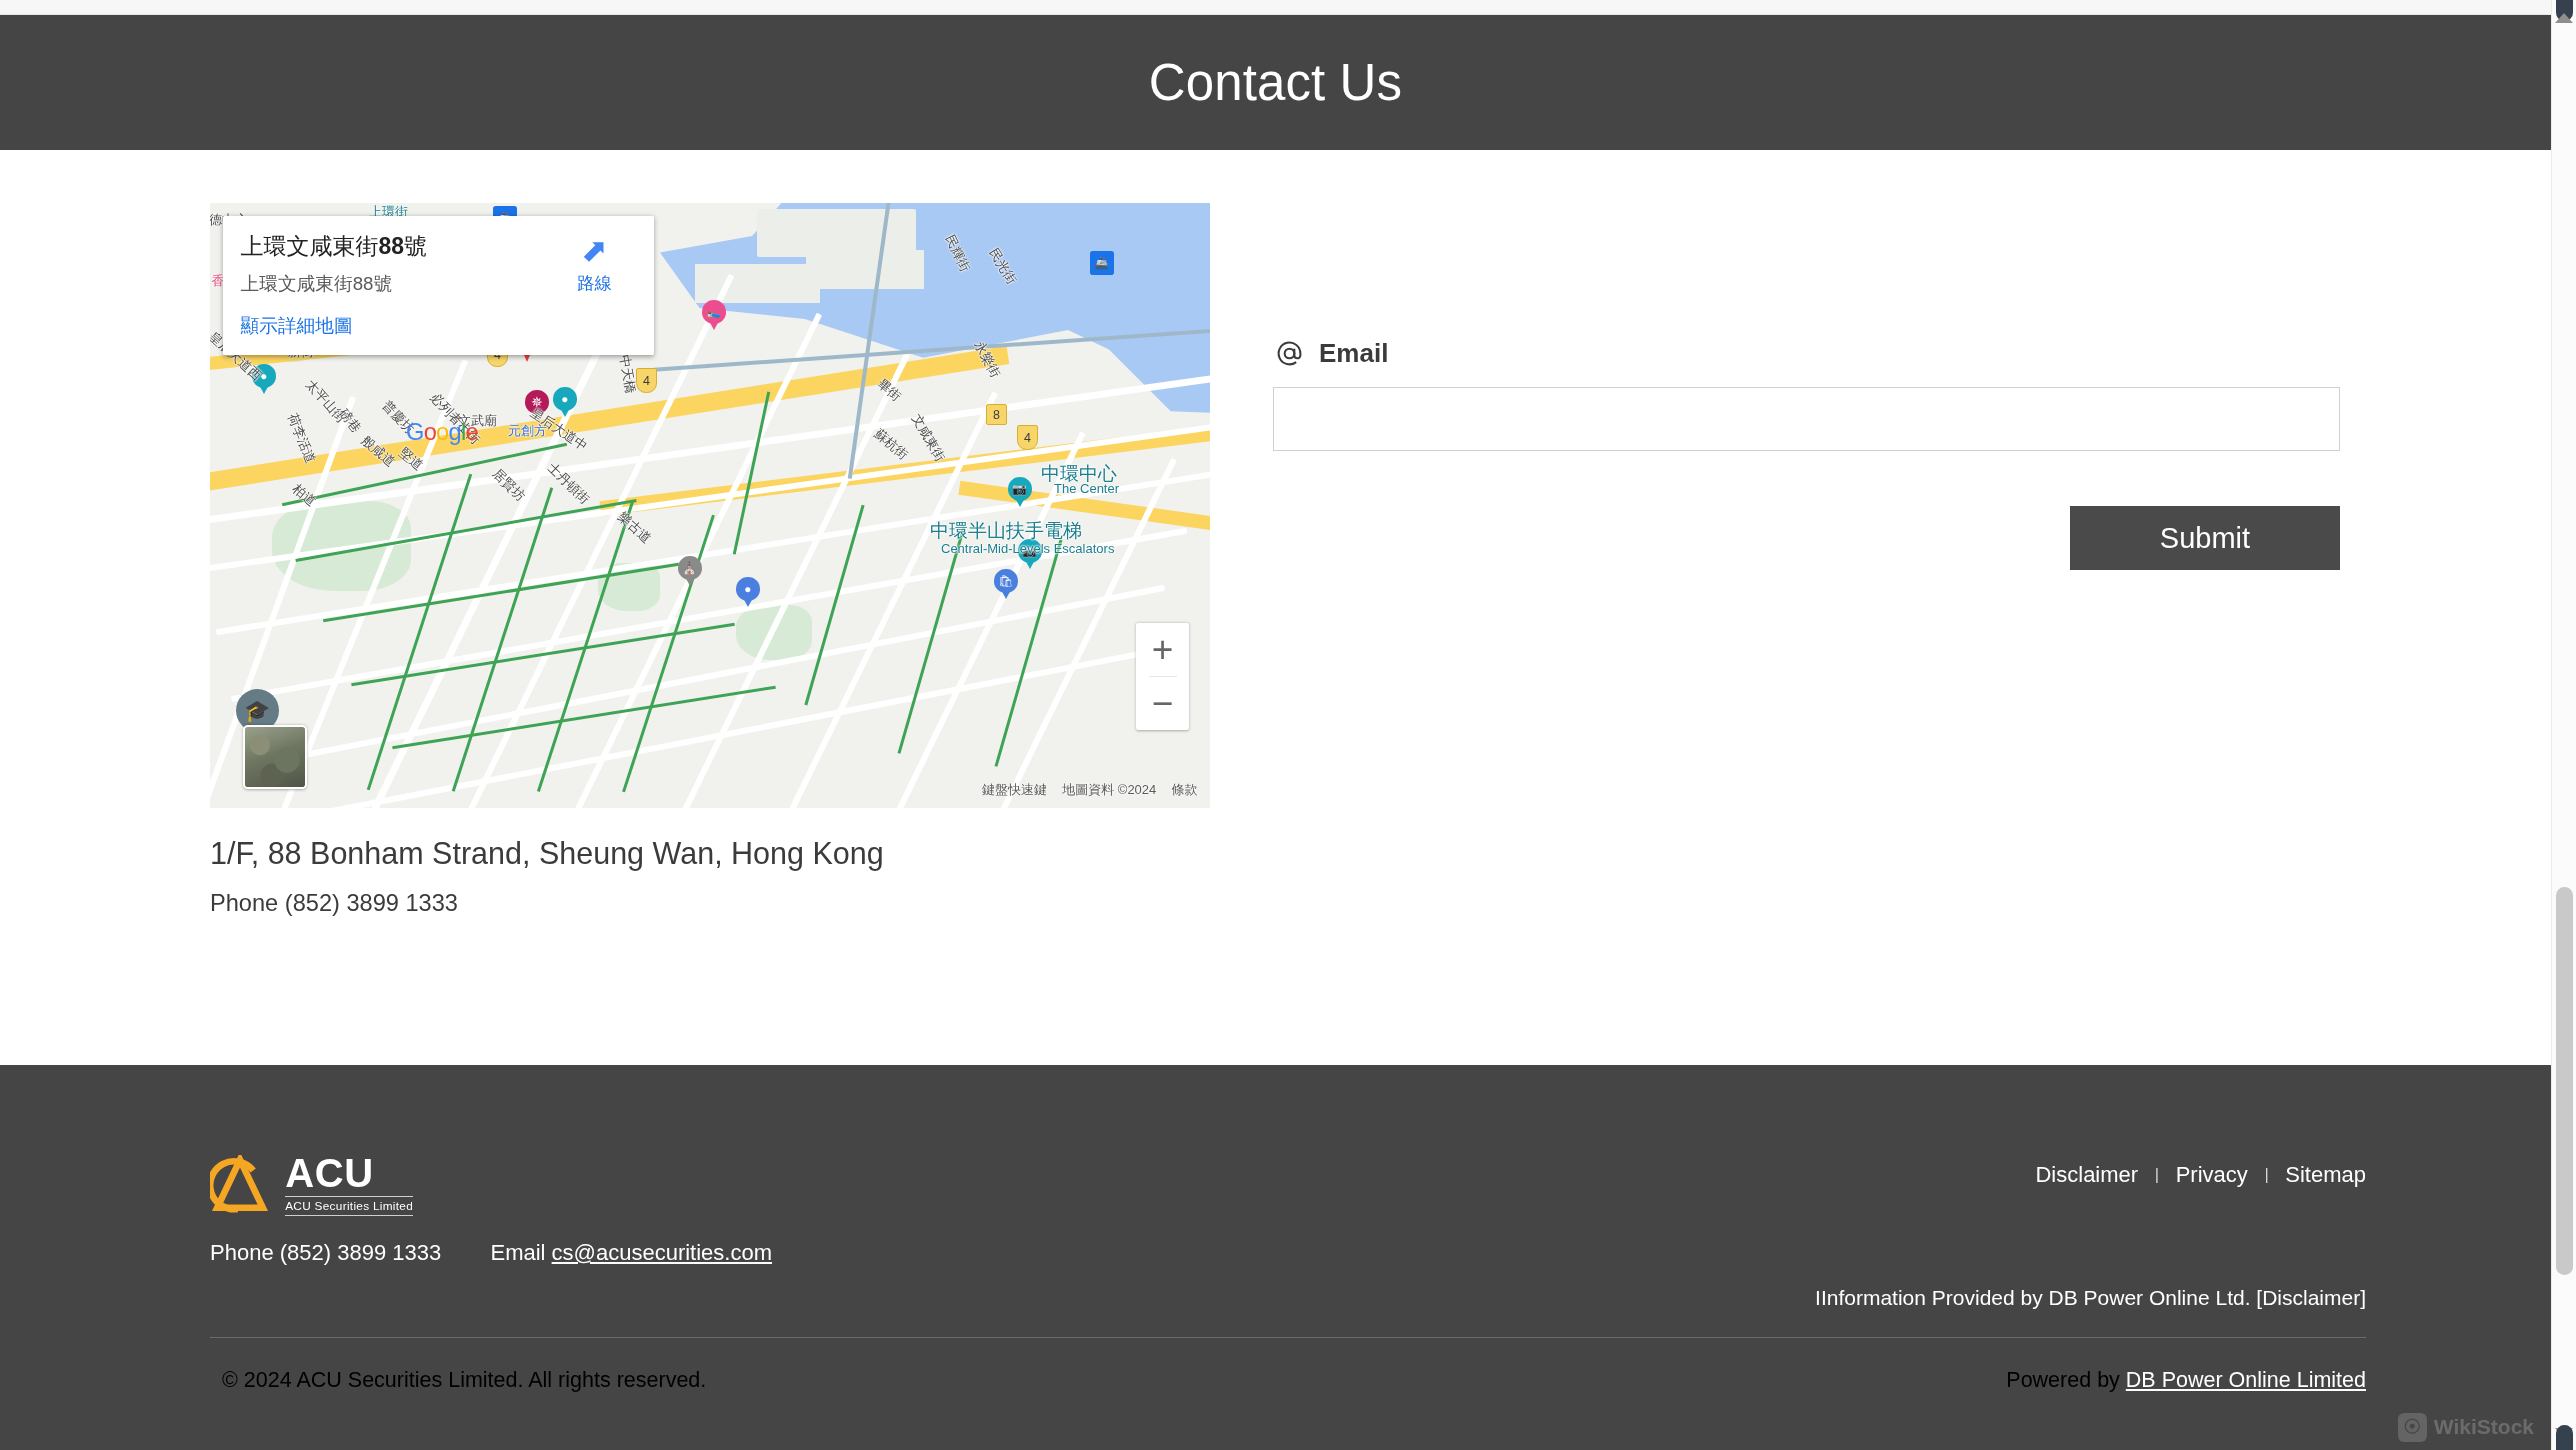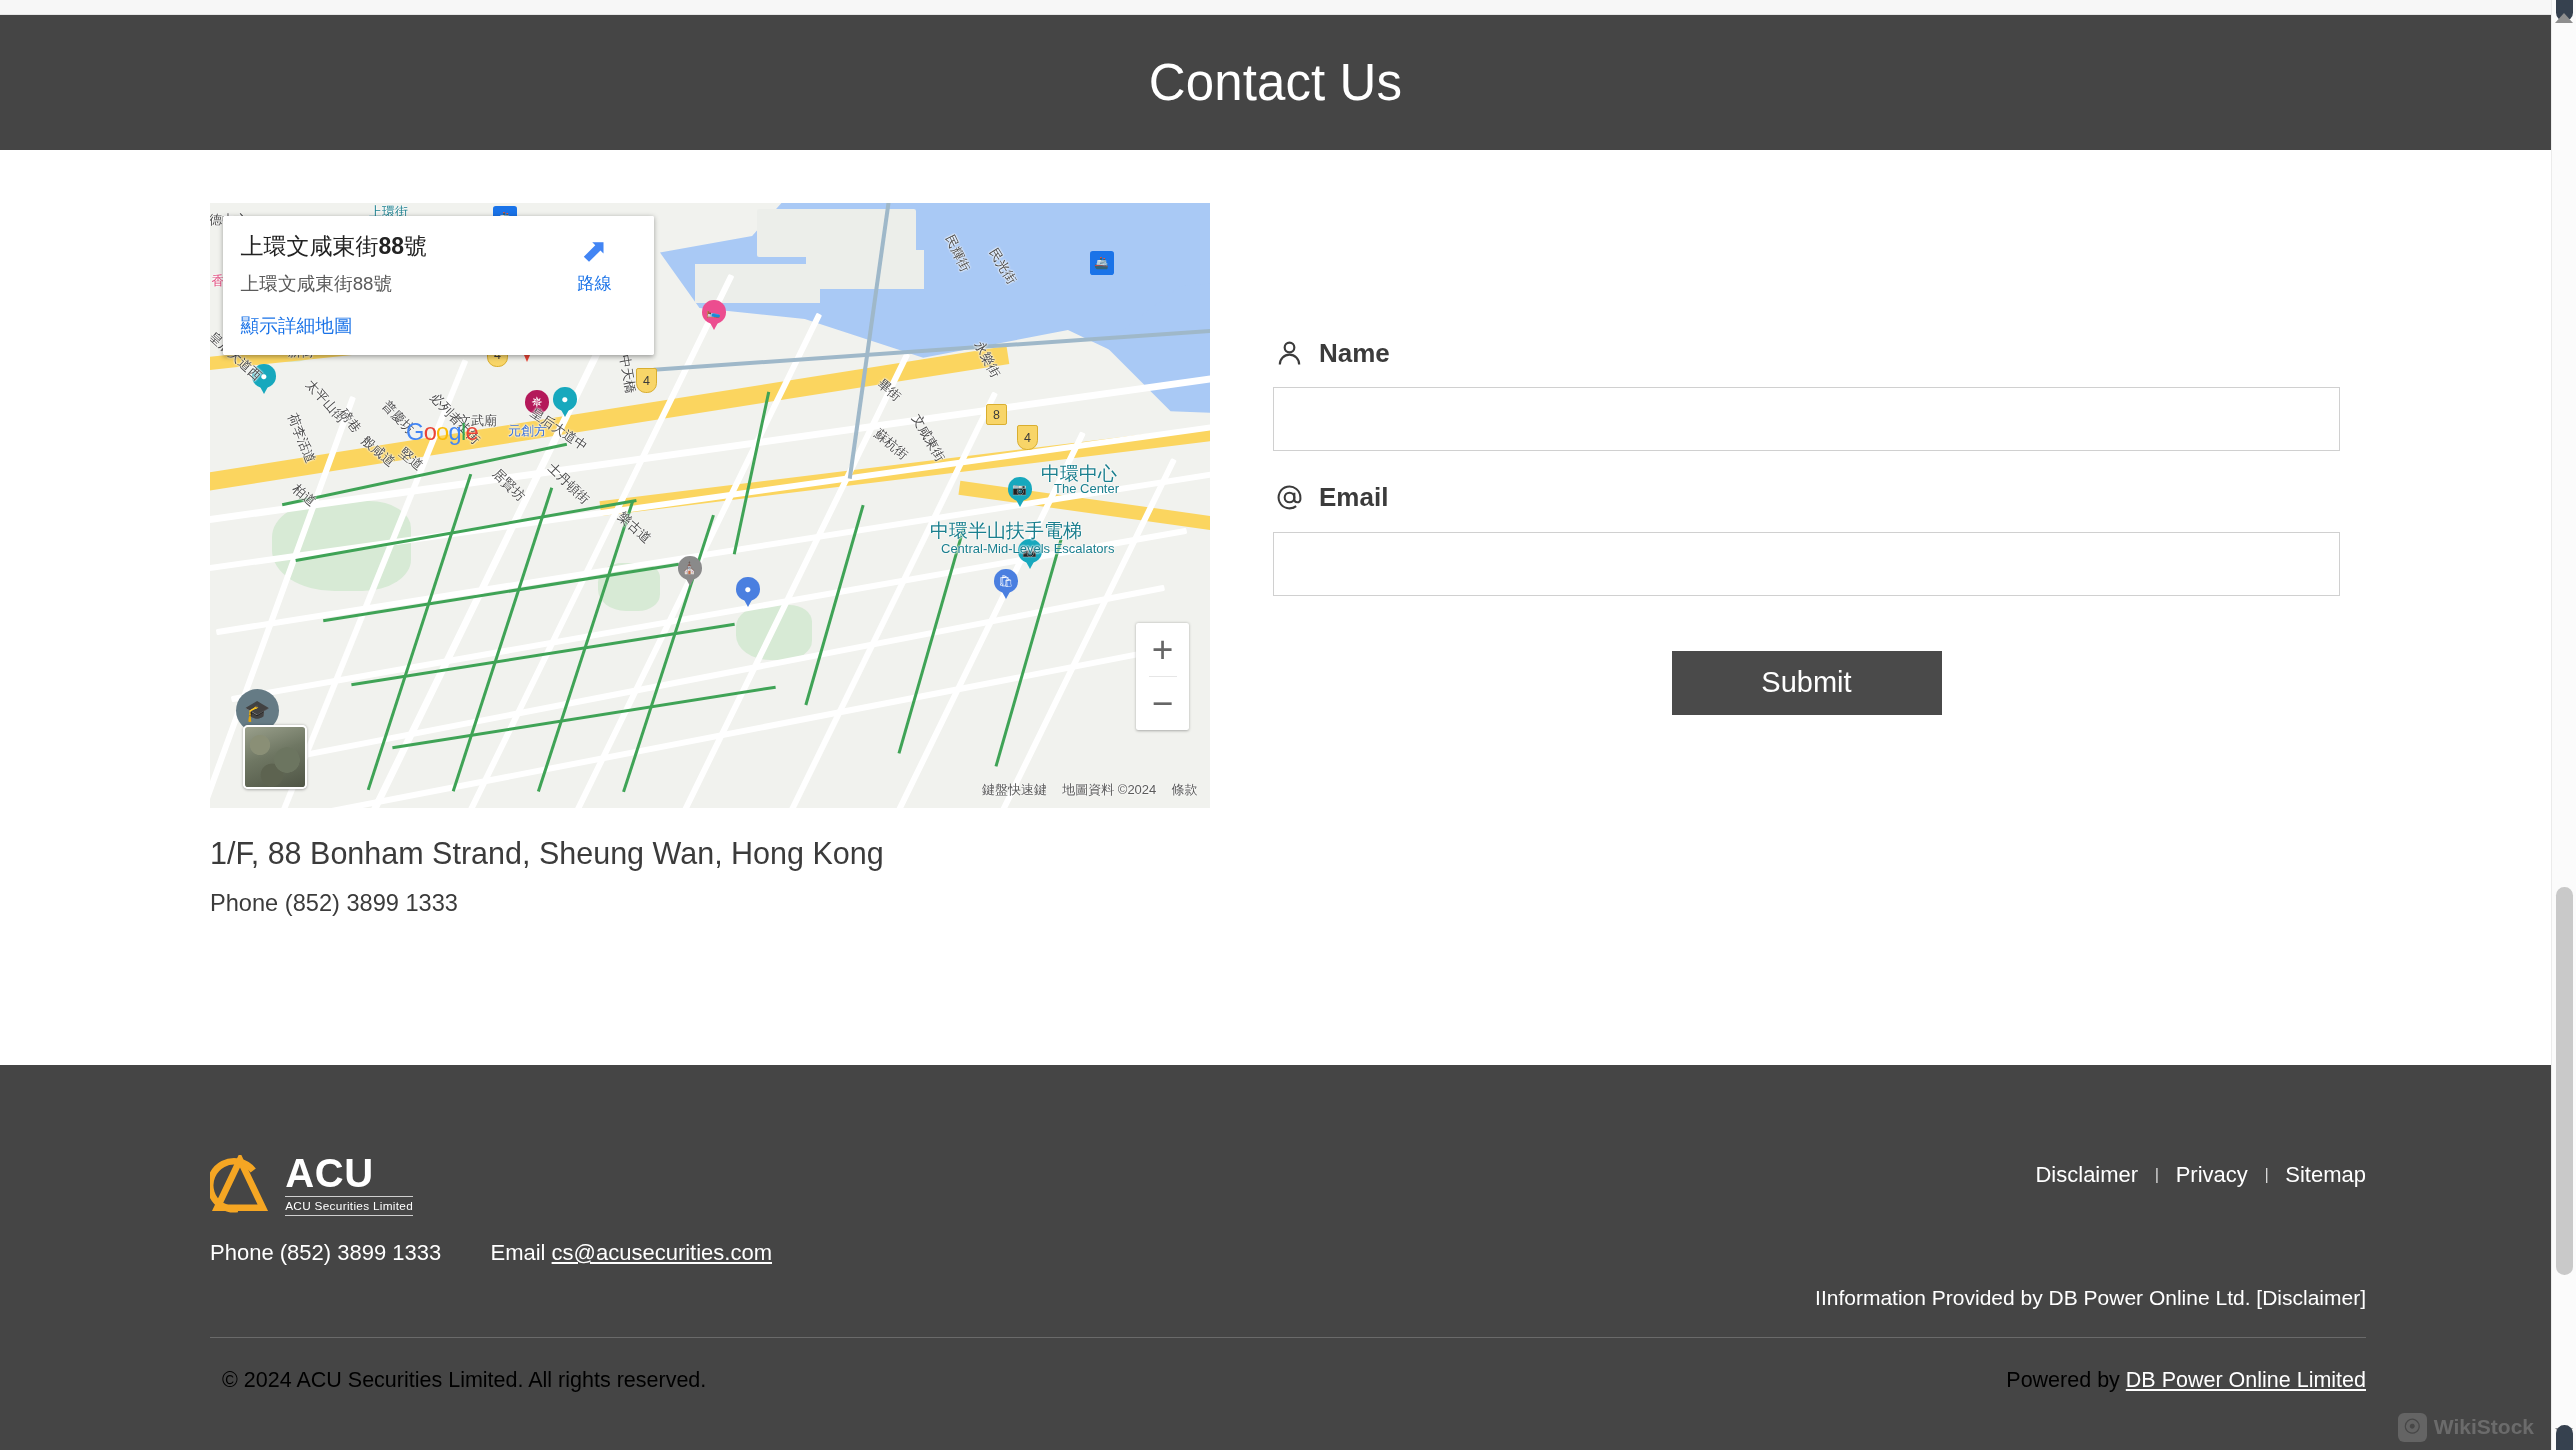--- a/index.html
+++ b/index.html
@@ -123,21 +123,21 @@
 
   
   .form { position:absolute; left:1273px; top:187px; width:1067px; }
   .field-label { display:flex; align-items:center; gap:14px; margin-bottom:18px; }
   .field-label .txt { font-size:26px; font-weight:700; color:#3b3b3b; }
   .ficon { width:32px; height:32px; display:flex; align-items:center; justify-content:center; color:#3b3b3b; }
   .inp { width:1067px; height:64px; border:0.7px solid #d0d0d0; background:#fff; }
   .inp.msg { height:132px; }
   .fgroup { margin-bottom:30.5px; }
   .fgroup.msg { margin-bottom:0; }
-  .submit-row { margin-top:55px; display:flex; justify-content:center; }
+  .submit-row { margin-top:55px; display:flex; justify-content:flex-end; }
   .submit-btn { width:270px; height:64px; background:#4a4a4a; color:#fff; border:none; font-size:29px; font-family:"Liberation Sans", sans-serif; }
 
   
   .footer { position:absolute; left:0; top:1065px; width:2551px; height:386px; background:#454545; color:#fff; }
   .logo-row { position:absolute; left:210px; top:114px; display:flex; align-items:center; gap:15.2px; }
   .logo-mark { width:60px; height:60px; position:relative; }
   .logo-text .acu { font-size:40px; font-weight:700; letter-spacing:0.7px; line-height:0.95; }
   .logo-text .rule { height:1.4px; background:#cfcfcf; margin:3.5px 0 2.1px; }
   .logo-text .sub { font-size:11.8px; letter-spacing:0.3px; }
   .logo-text .rule2 { height:0.7px; background:#cfcfcf; margin-top:2.1px; }
@@ -350,32 +350,20 @@
   <div class="addr">
     <div class="addr-line1">1/F, 88 Bonham Strand, Sheung Wan, Hong Kong</div>
     <div class="addr-line2">
       <span>Phone</span>
       <span>(852) 3899 1333</span>
     </div>
   </div>
 
   <div class="form">
 
-    <div class="fgroup">
-      <div class="field-label">
-        <span class="ficon">
-          <svg width="29" height="29" viewBox="0 0 24 24" fill="none" stroke="#3b3b3b" stroke-width="1.8">
-            <circle cx="12" cy="7" r="4"></circle>
-              <path d="M4 21c0-4.4 3.6-8 8-8s8 3.6 8 8"></path>
-          </svg>
-        </span>
-        <span class="txt">Name</span>
-      </div>
-      <input class="inp" type="text" placeholder="" style="">
-    </div>
 
     <div class="fgroup">
       <div class="field-label">
         <span class="ficon">
           <svg width="29" height="29" viewBox="0 0 24 24" fill="none" stroke="#3b3b3b" stroke-width="1.7">
             <circle cx="12" cy="12" r="4"></circle>
             <path d="M16 8v5.5a2.5 2.5 0 0 0 5 0V12a9 9 0 1 0-3.5 7.1"></path>
           </svg>
         </span>
         <span class="txt">Email</span>

